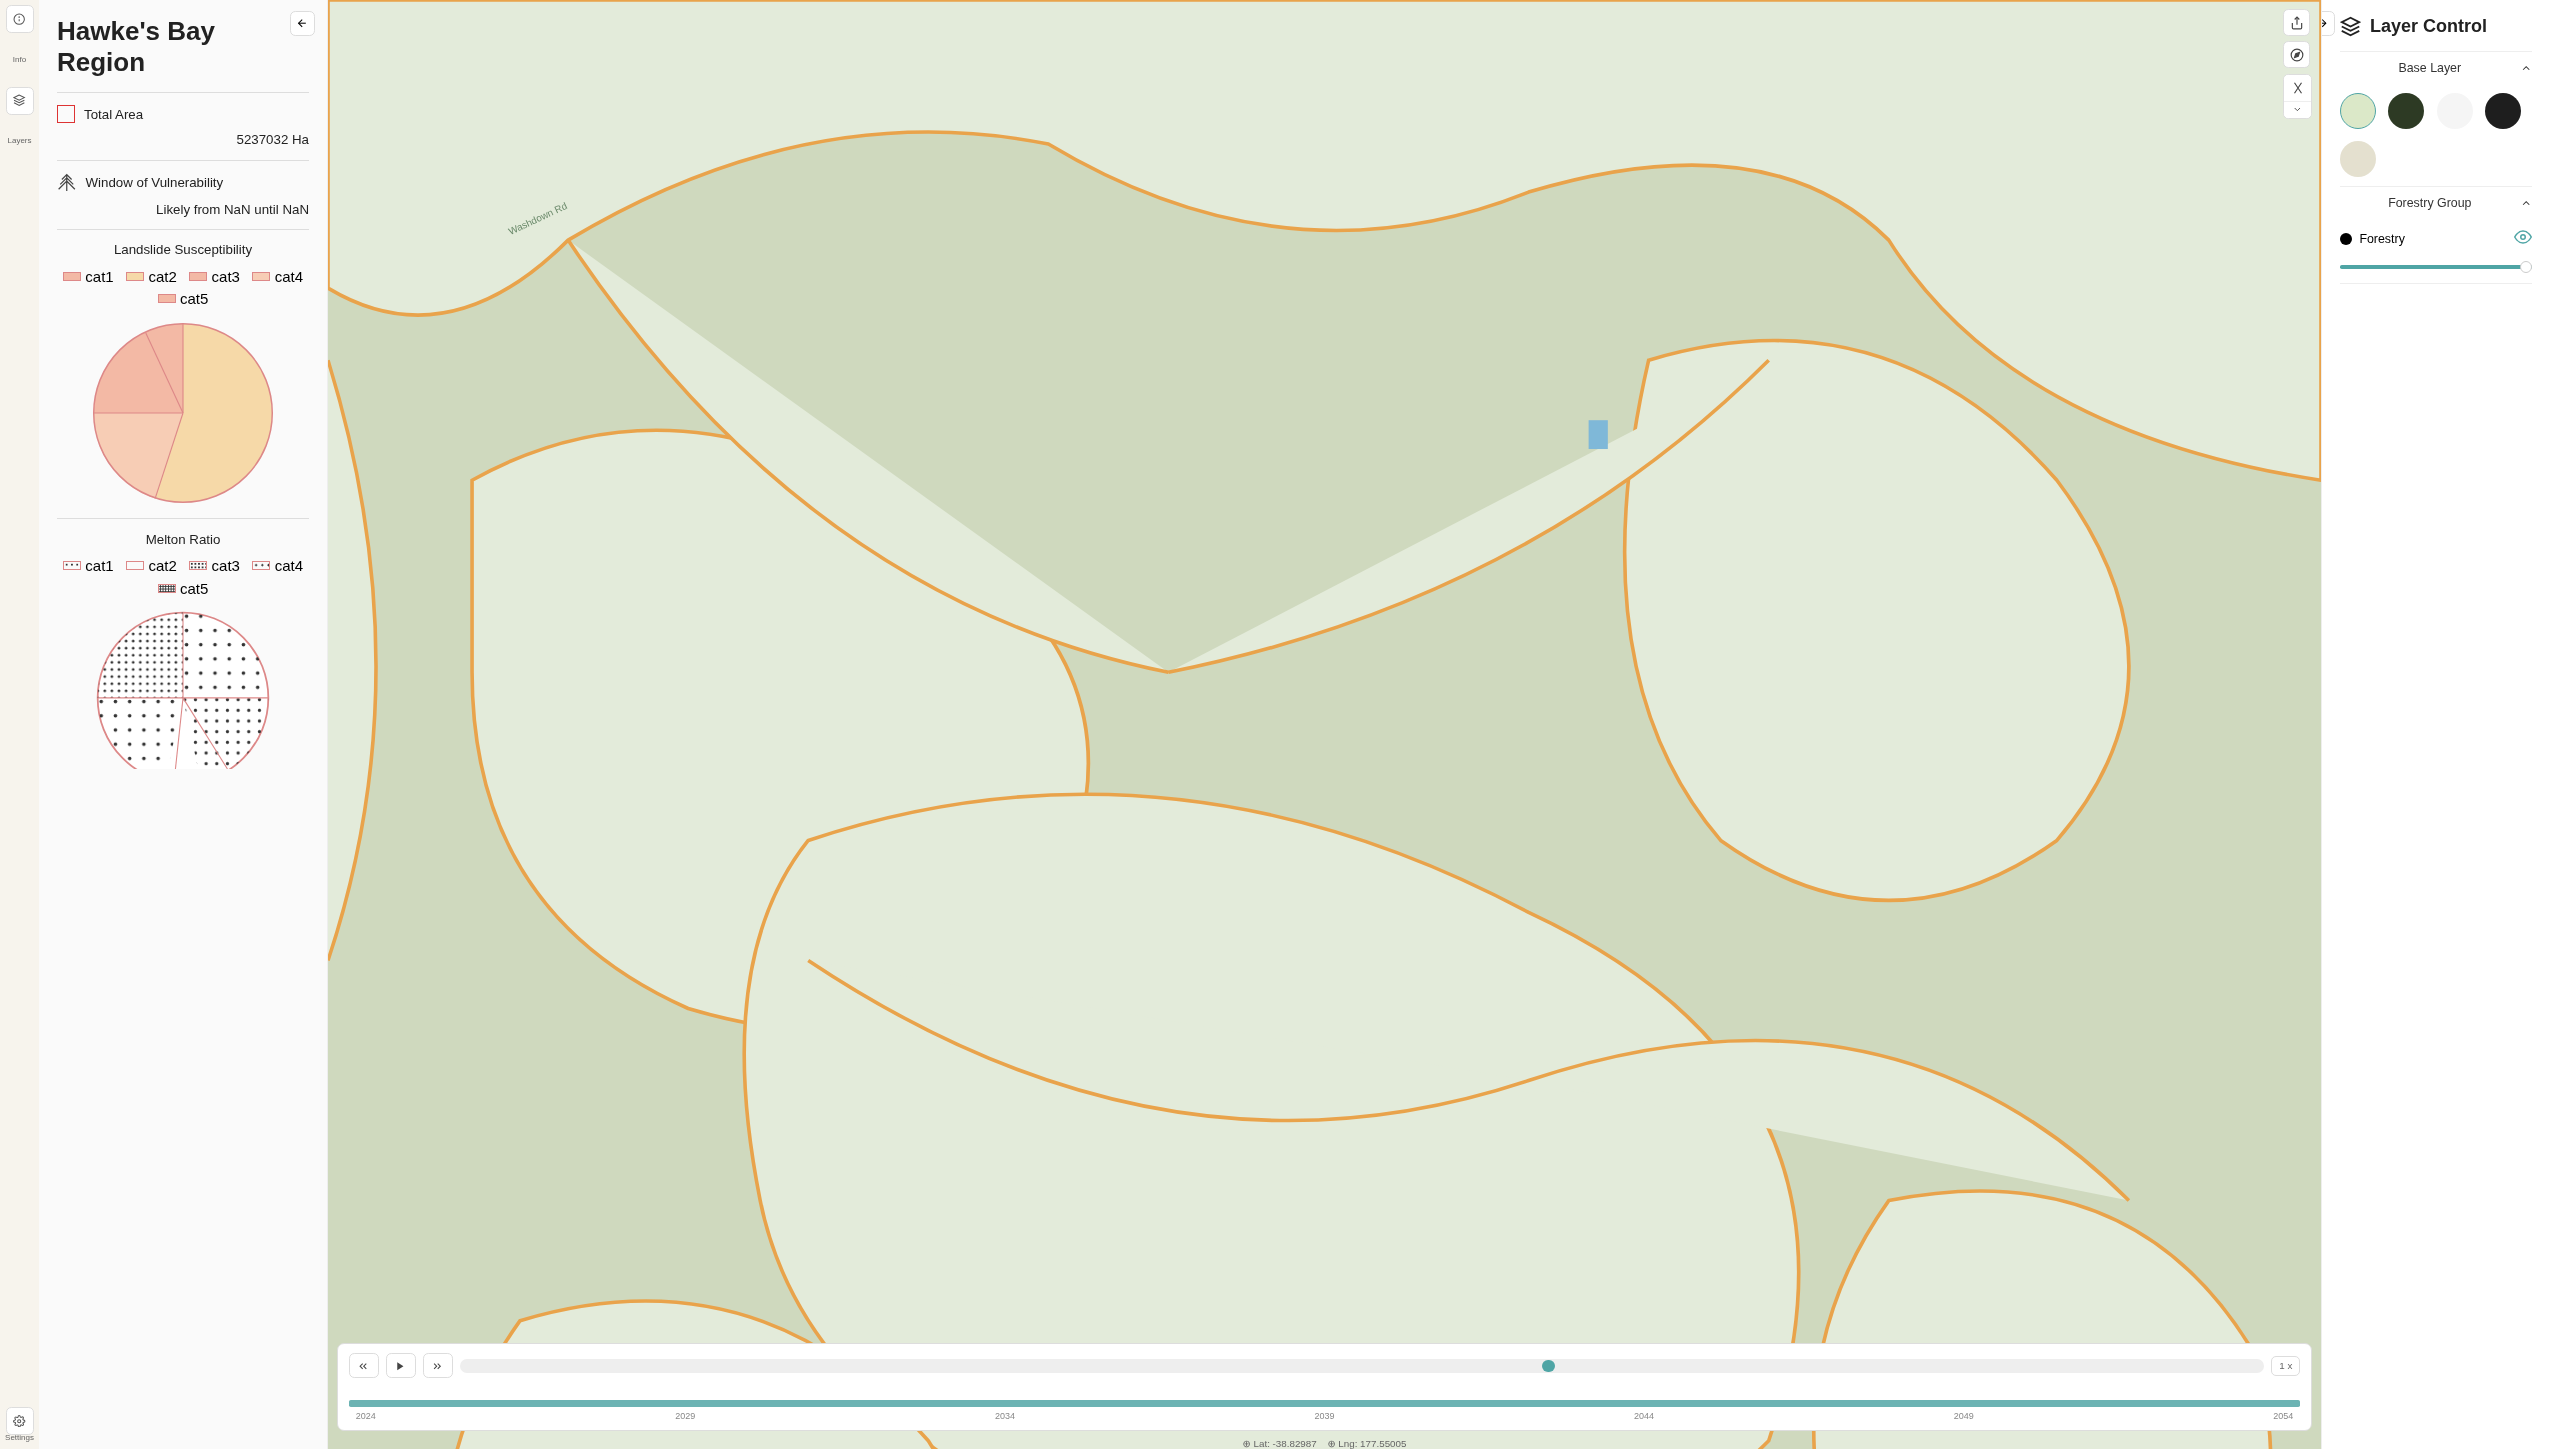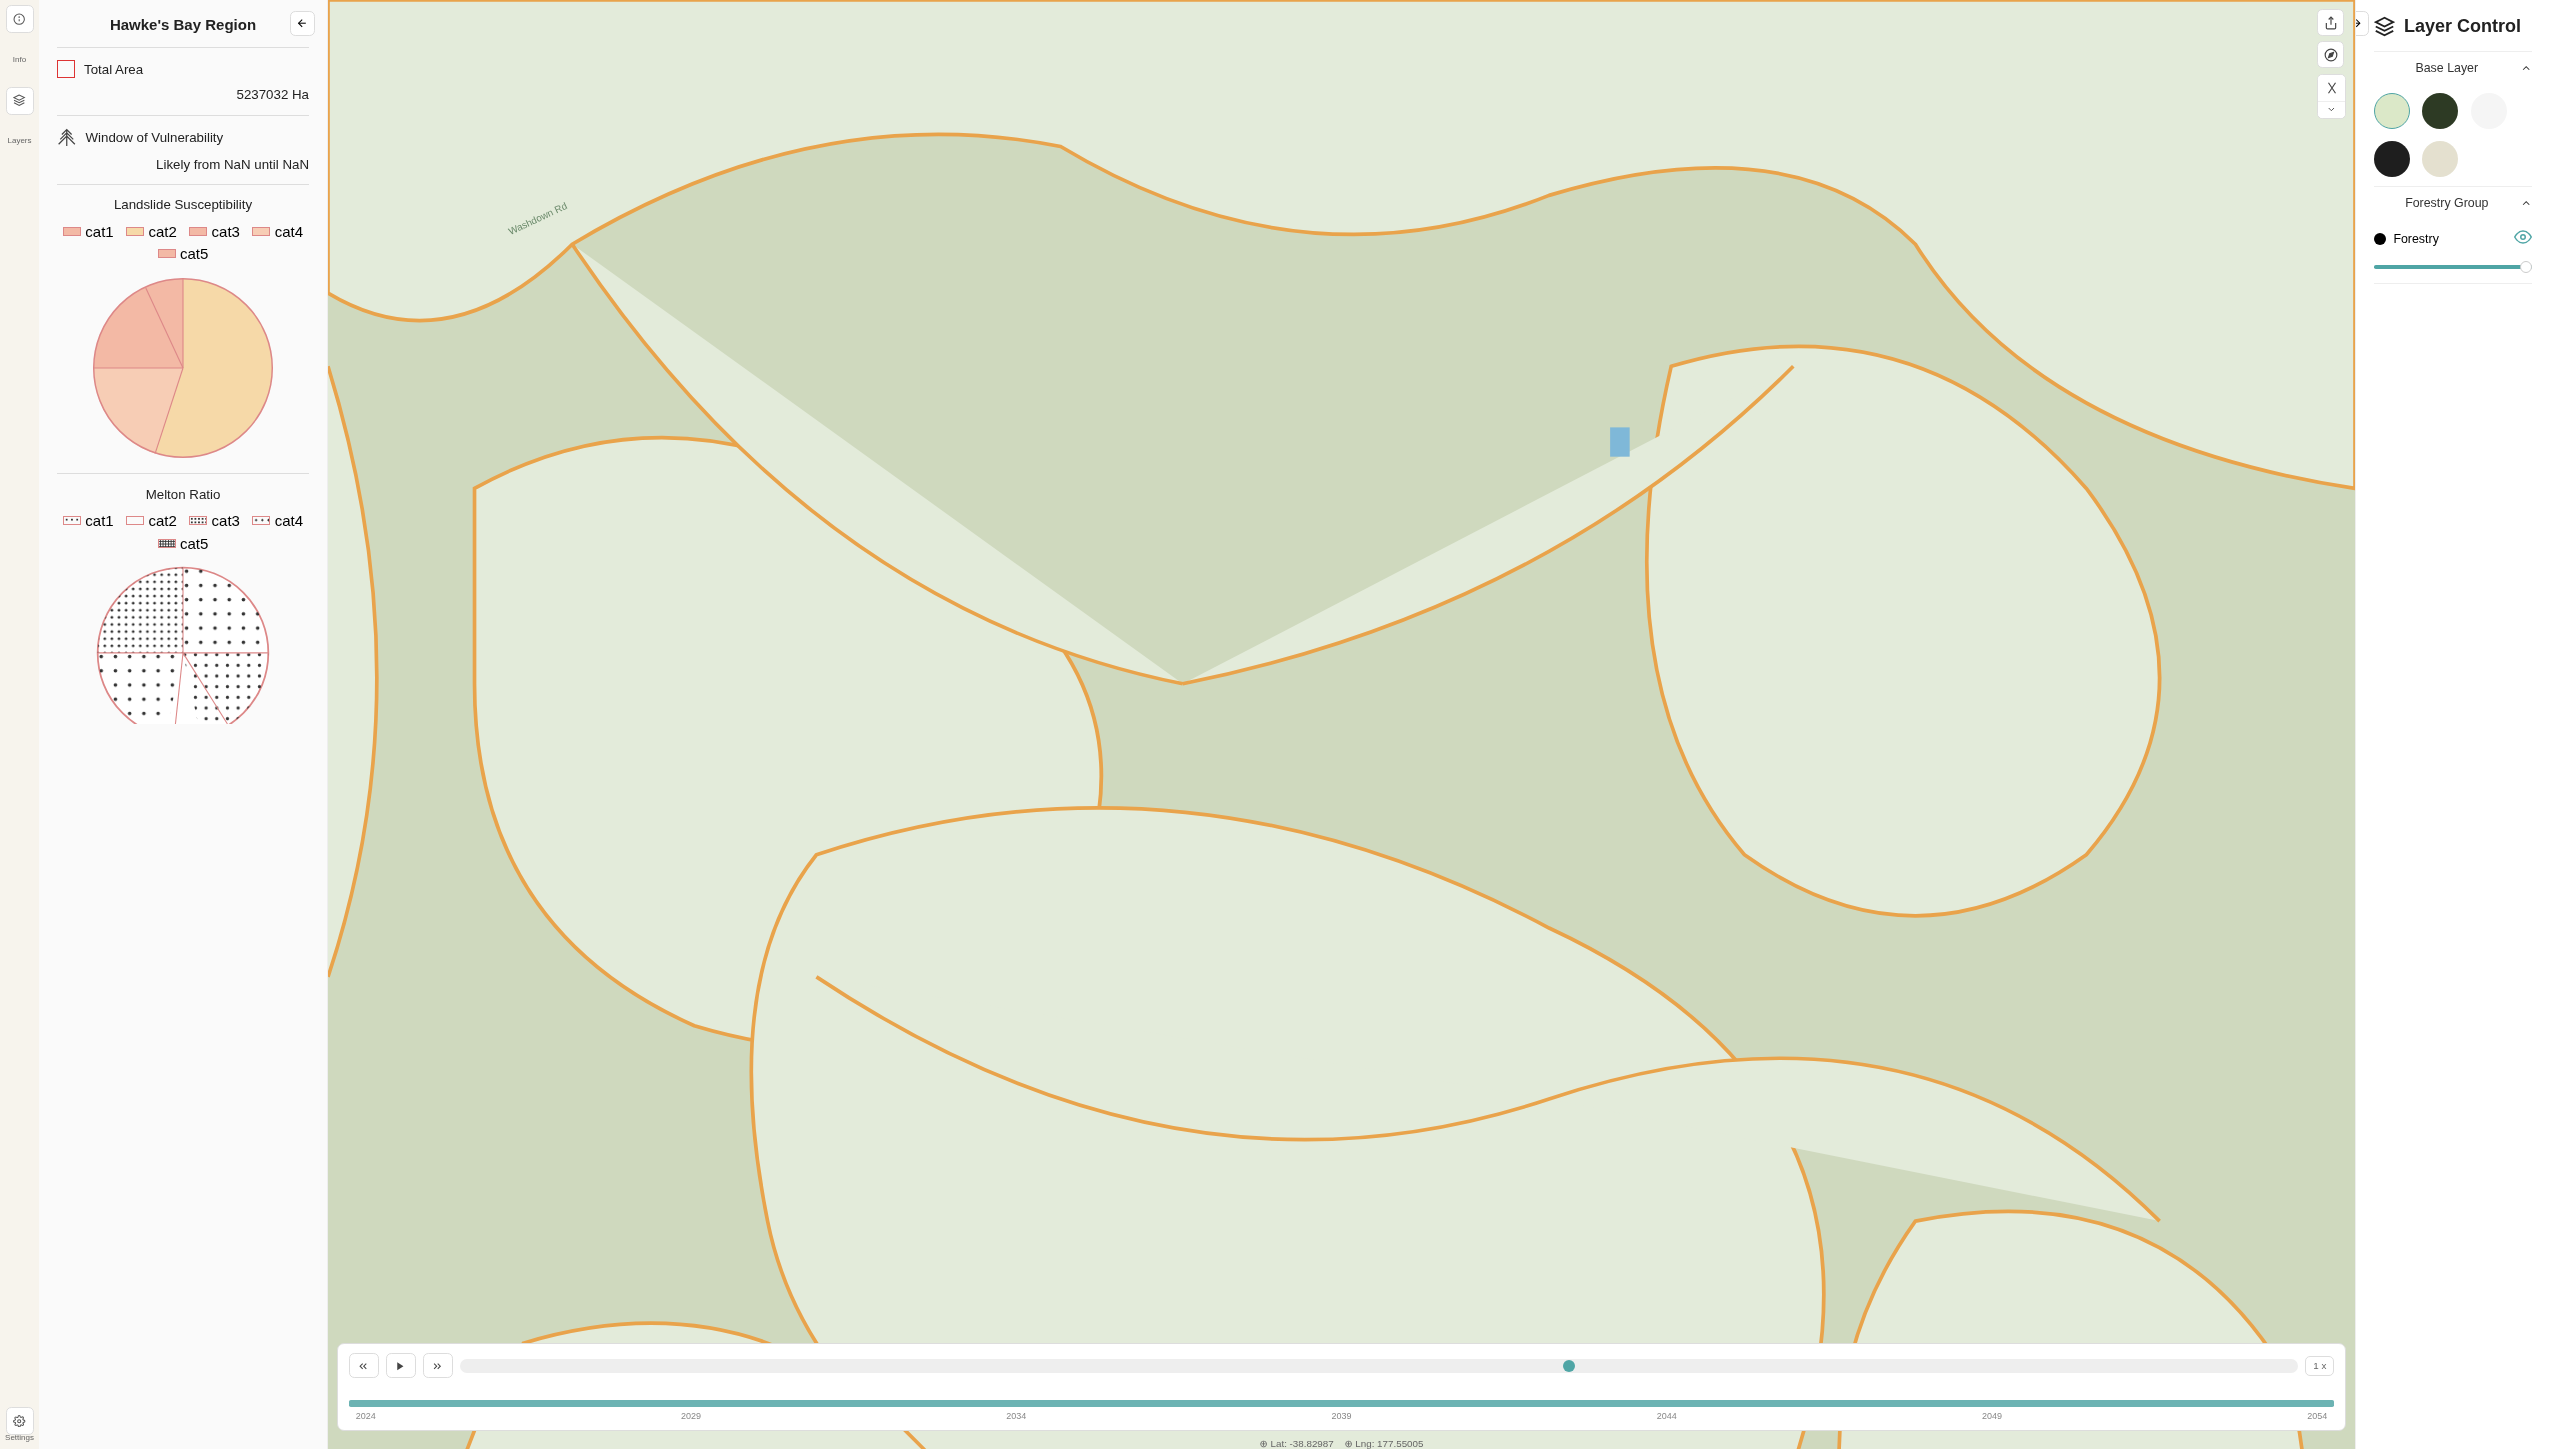--- a/index.html
+++ b/index.html
@@ -7,21 +7,21 @@
 
 .app { display: flex; height: 100vh; }
 
 .rail { width: 39px; background: #f7f4ed; display: flex; flex-direction: column; align-items: center; padding-top: 5.3px; gap: 23px; position: relative; }
 .rail-btn { width: 28px; height: 28px; border-radius: 5.3px; background: #fff; border: 0.9px solid #ddd; display: flex; align-items: center; justify-content: center; cursor: pointer; color: #555; }
 .rail-label { font-size: 8px; color: #666; margin-top: -1.8px; }
 .rail-bottom { margin-top: auto; margin-bottom: 7px; display: flex; flex-direction: column; align-items: center; }
 
 .left-panel { width: 289px; background: #fafafa; border-right: 0.9px solid #eee; overflow-y: auto; padding: 12.4px 18px; position: relative; }
 .collapse-btn { position: absolute; top: 10.7px; right: 12.4px; width: 25px; height: 25px; border-radius: 5.3px; background: #fff; border: 0.9px solid #ddd; display: flex; align-items: center; justify-content: center; cursor: pointer; }
-.region-title { font-size: 15px; font-weight: 700; color: #222; text-align: center; margin-top: 3.6px; margin-bottom: 14px; }
+.region-title { font-size: 26px; font-weight: 700; color: #222; text-align: left; margin-top: 3.6px; margin-bottom: 14px; }
 .section { border-top: 0.9px solid #ddd; padding: 12.4px 0; }
 .section-row { display: flex; align-items: center; gap: 9px; }
 .section-icon { width: 19.5px; height: 19.5px; }
 .section-label { font-size: 13.3px; color: #222; }
 .section-value { font-size: 13.3px; color: #222; text-align: right; margin-top: 9px; }
 .red-square { width: 18px; height: 18px; border: 1.8px solid #d33; }
 .chart-title { font-size: 13.3px; text-align: center; color: #222; margin-bottom: 10.7px; }
 .legend { display: flex; flex-wrap: wrap; justify-content: center; gap: 5.3px 12.4px; margin-bottom: 12.4px; font-size: 15px; align-items: center; }
 .legend-item { display: flex; align-items: center; gap: 4.4px; }
 .swatch { width: 18px; height: 9px; border: 0.9px solid #d88; }
@@ -46,21 +46,21 @@
 .timeline { position: absolute; bottom: 18px; left: 9px; right: 9px; background: #fff; border: 0.9px solid #ddd; border-radius: 7px; padding: 9px 10.7px; }
 .timeline-top { display: flex; align-items: center; gap: 7px; }
 .tl-btn { width: 30px; height: 25px; border-radius: 5.3px; background: #fff; border: 0.9px solid #ddd; display: flex; align-items: center; justify-content: center; cursor: pointer; color: #444; }
 .tl-track { flex: 1; height: 14px; background: #eee; border-radius: 7px; position: relative; }
 .tl-thumb { position: absolute; top: 0.9px; width: 12.4px; height: 12.4px; background: #4fa5a5; border-radius: 50%; }
 .tl-speed { font-size: 9.8px; color: #666; padding: 3.6px 7px; border: 0.9px solid #ddd; border-radius: 5px; }
 .timeline-bottom { margin-top: 22px; }
 .tl-bar { height: 7px; background: #6cb3b3; border-radius: 1.8px; position: relative; }
 .tl-ticks { display: flex; justify-content: space-between; margin-top: 3.6px; font-size: 9px; color: #888; padding: 0 7px; }
 
-.right-panel { width: 195px; background: #fff; border-left: 0.9px solid #eee; padding: 16px 18px; overflow-y: auto; position: relative; }
+.right-panel { width: 229px; background: #fff; border-left: 0.9px solid #eee; padding: 16px 18px; overflow-y: auto; position: relative; }
 .expand-right { position: absolute; top: 10.7px; left: -12.4px; width: 25px; height: 25px; border-radius: 5.3px; background: #fff; border: 0.9px solid #ddd; display: flex; align-items: center; justify-content: center; cursor: pointer; }
 .rp-title-row { display: flex; align-items: center; gap: 9px; margin-bottom: 14px; }
 .rp-title { font-size: 18px; font-weight: 700; color: #222; }
 .rp-section-hdr { display: flex; justify-content: space-between; align-items: center; padding: 9px 0; border-top: 0.9px solid #eee; font-size: 12.4px; color: #333; cursor: pointer; }
 .basemap-grid { display: flex; flex-wrap: wrap; gap: 12.4px; padding: 9px 0; }
 .basemap-sw { width: 36px; height: 36px; border-radius: 50%; border: 1.8px solid transparent; cursor: pointer; }
 .basemap-sw.active { border-color: #4fa5a5; }
 .layer-row { display: flex; align-items: center; gap: 7px; padding: 9px 0; font-size: 12.4px; }
 .layer-dot { width: 12.4px; height: 12.4px; border-radius: 50%; background: #000; }
 .eye-icon { margin-left: auto; color: #4fa5a5; cursor: pointer; }

